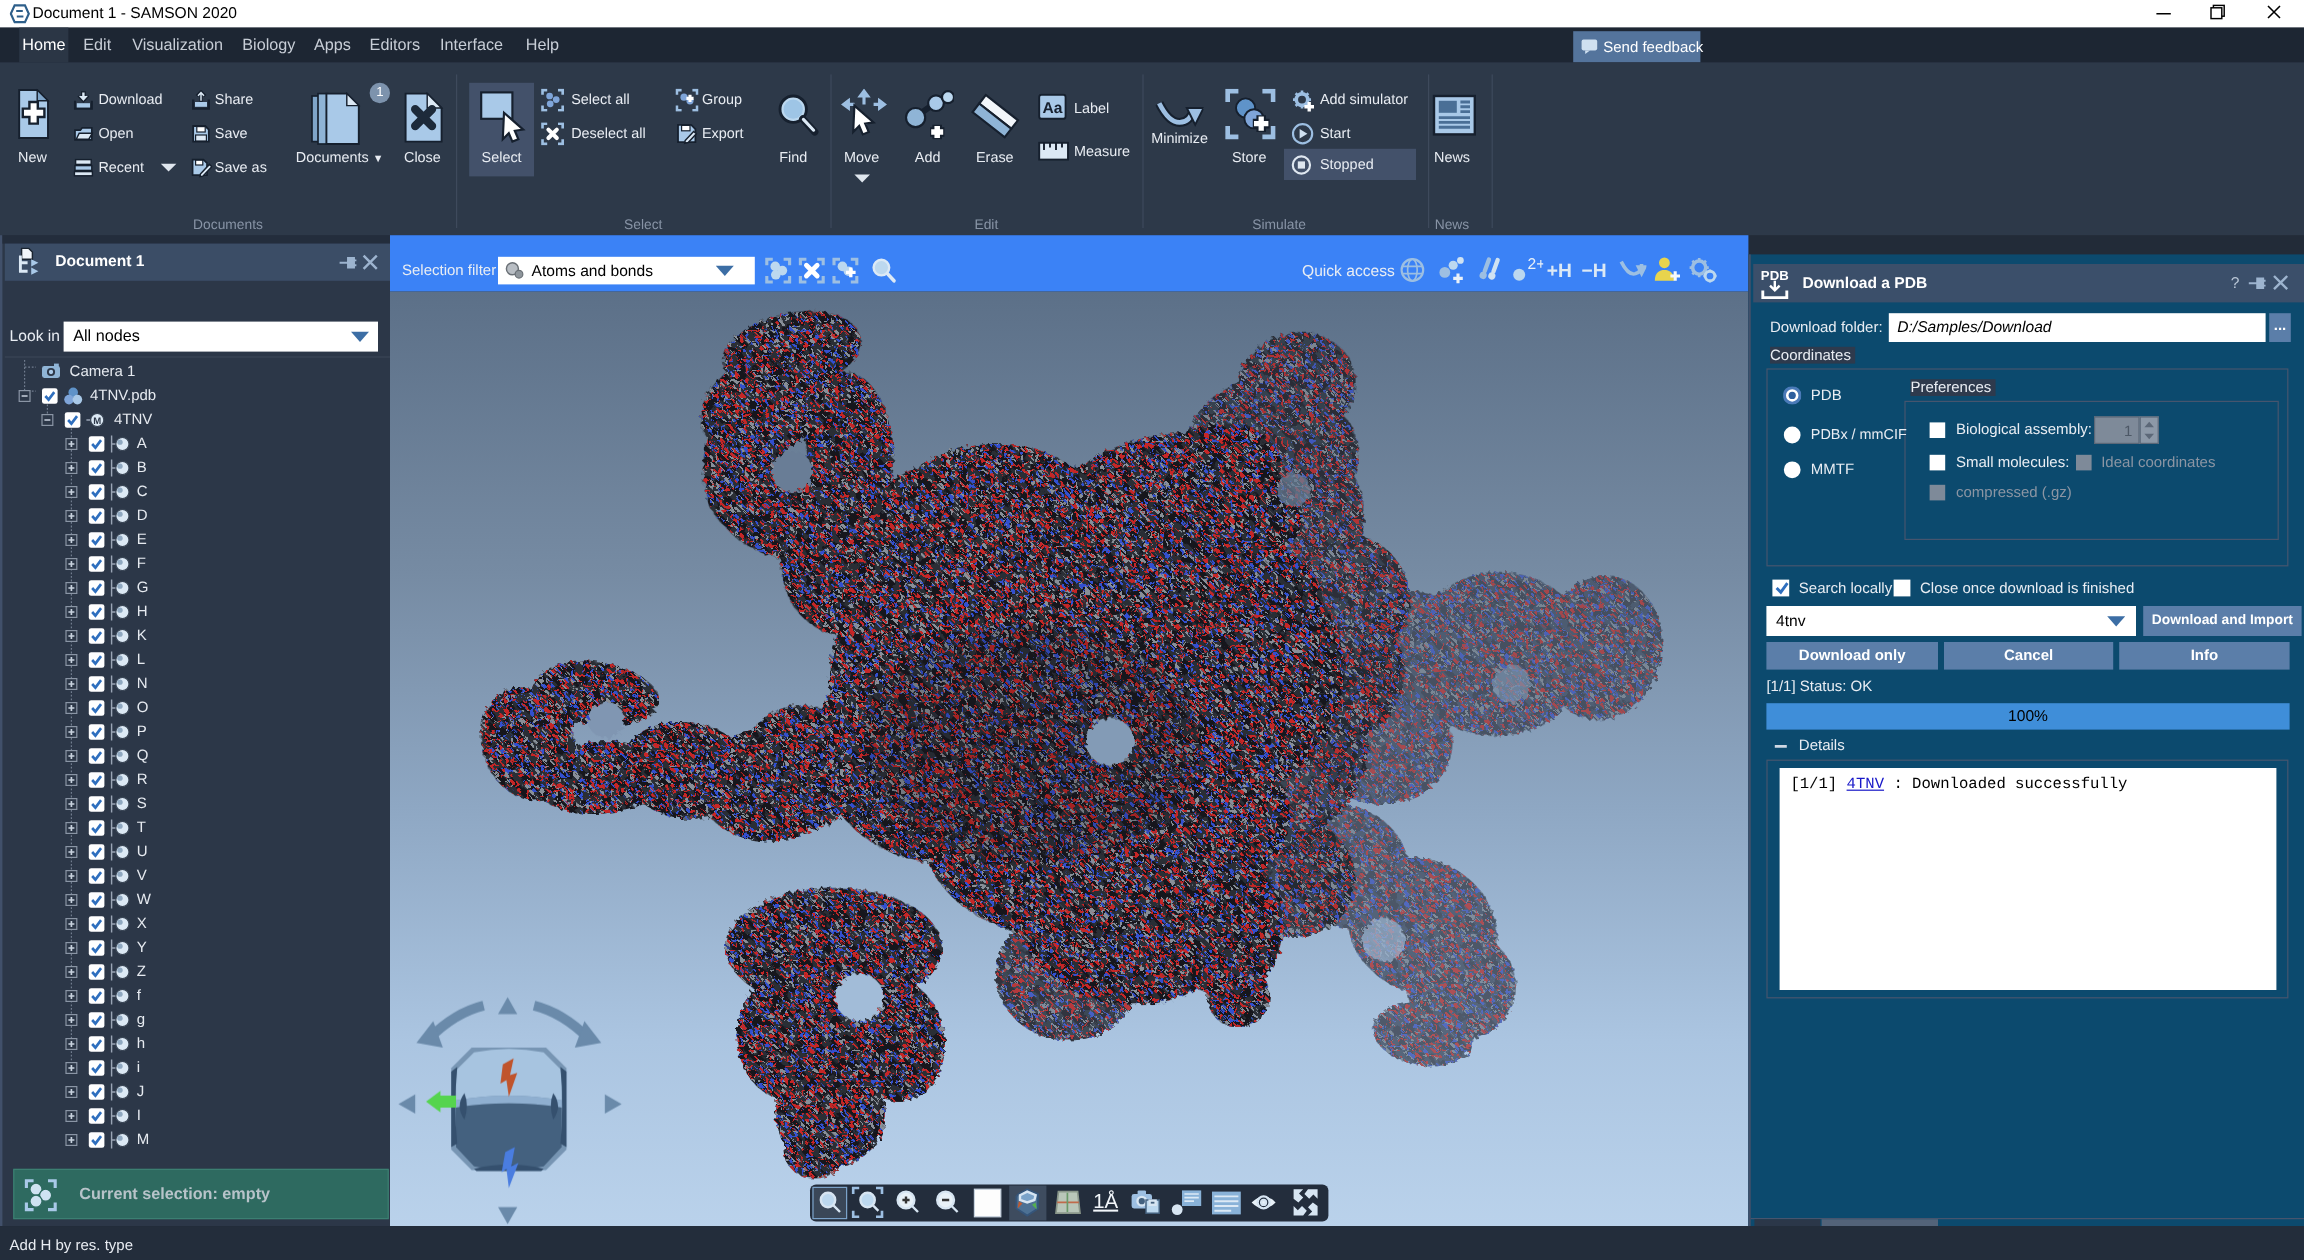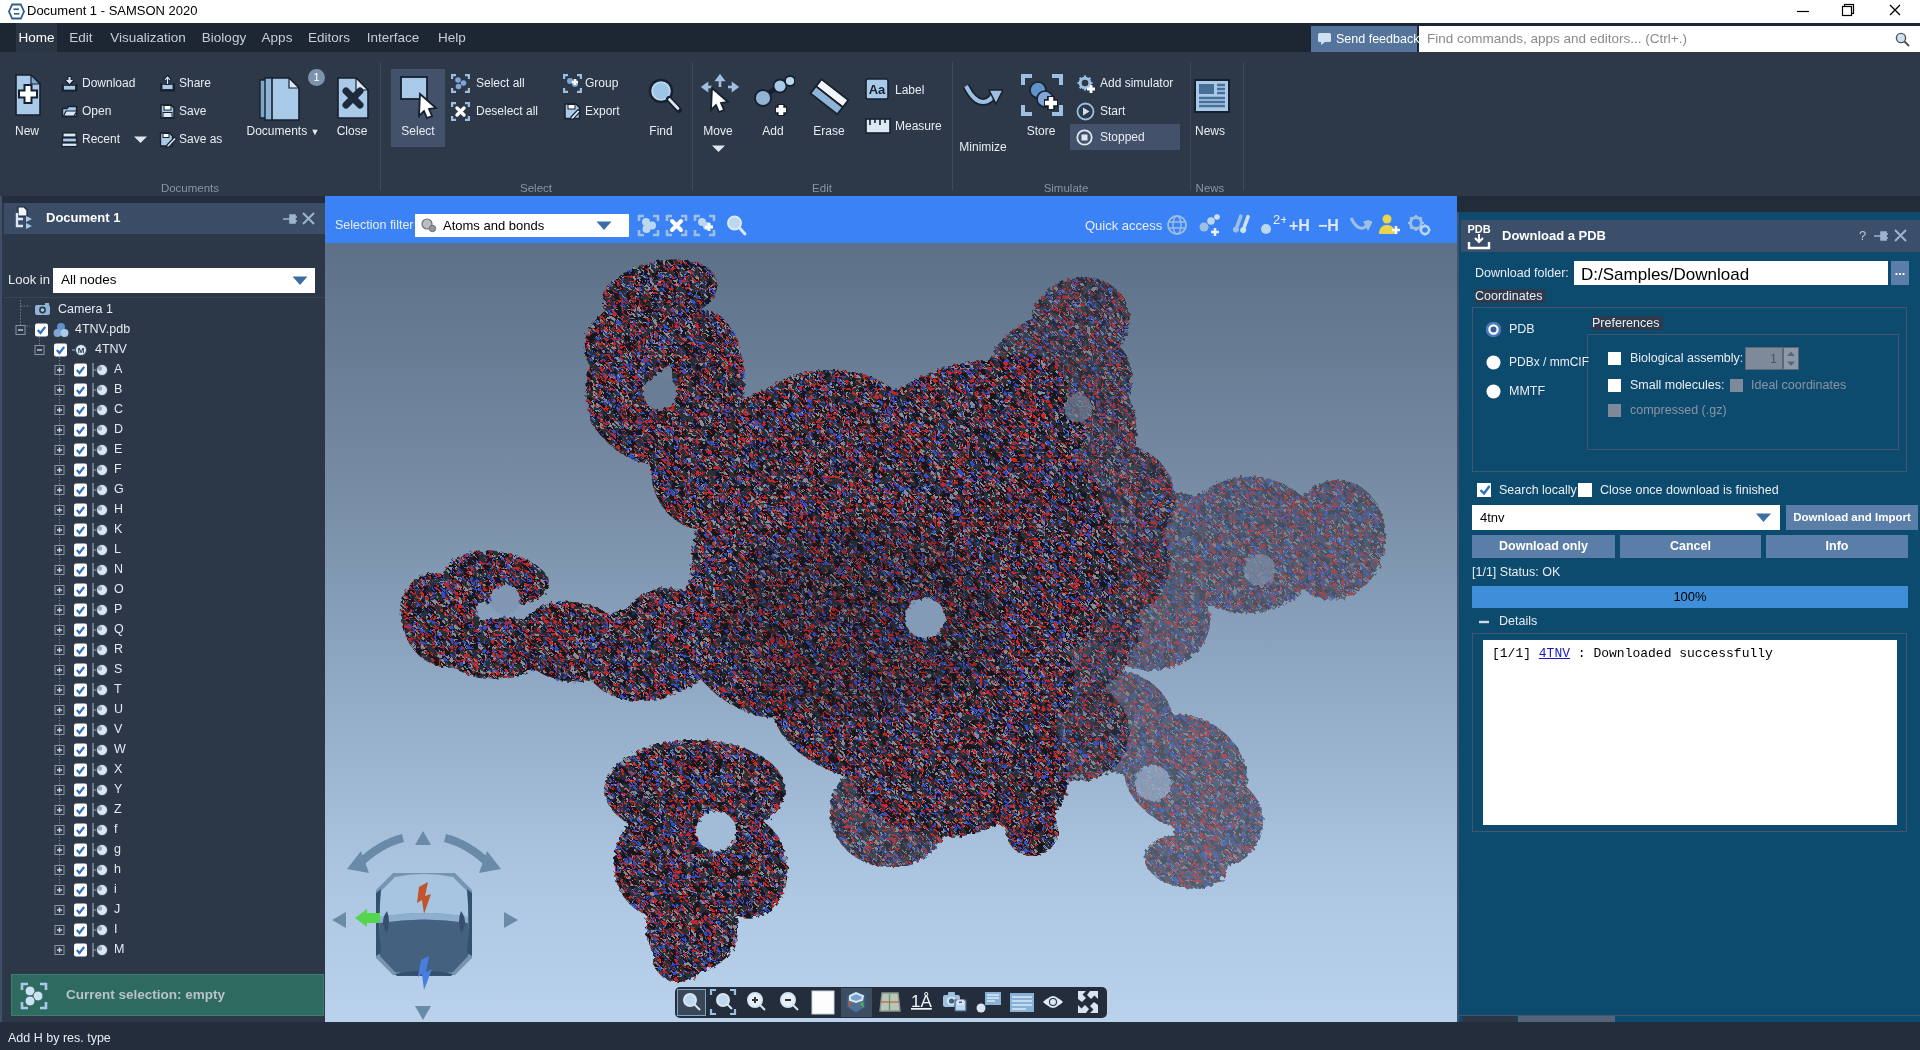--- a/index.html
+++ b/index.html
@@ -64,27 +64,20 @@
  <div class="mtab" style="left:305px;width:48px;">Editors</div>
  <div class="mtab" style="left:362px;width:62px;">Interface</div>
  <div class="mtab" style="left:434px;width:36px;">Help</div>
  <div style="position:absolute;left:1311px;top:3px;width:106px;height:26px;background:#54749c;color:#fff;font-size:12.5px;line-height:26px;">
    <svg class="abs" style="left:6px;top:6px" width="16" height="14">
         <rect x="1" y="1" width="13" height="9" rx="1.5" fill="#cfe0f0"></rect>
         <path d="M4 10 L4 13 L8 10 Z" fill="#cfe0f0"></path>
       </svg>
    <span style="position:absolute;left:25px;top:0;white-space:nowrap;">Send feedback</span>
  </div>
- <div style="position:absolute;left:1419px;top:3px;width:501px;height:26px;background:#fff;color:#8a8a8a;font-size:13.5px;line-height:26px;">
-   <span style="margin-left:8px;">Find commands, apps and editors... (Ctrl+.)</span>
-   <svg class="abs" style="left:475px;top:5px" width="17" height="17" viewBox="0 0 17 17">
-        <circle cx="7" cy="7" r="4.6" fill="#cfe2f2" stroke="#555" stroke-width="1.4"></circle>
-        <path d="M10.5 10.5 L15 15" stroke="#555" stroke-width="2"></path>
-      </svg>
- </div>
 </div>
 
 <div id="ribbon">
  <svg class="abs" style="left:13px;top:22px" width="30" height="42" viewBox="0 0 30 42">
  <path d="M3 1 L18 1 L27 10 L27 41 L3 41 Z" fill="#a9c9e8" stroke="#16202e" stroke-width="1.6"></path>
  <path d="M18 1 L18 10 L27 10 Z" fill="#7fa5c9" stroke="#16202e" stroke-width="1.2"></path>
  <path d="M15 10 L15 30 M5 20 L25 20" stroke="#16202e" stroke-width="9"></path>
  <path d="M15 12 L15 28 M7 20 L23 20" stroke="#fff" stroke-width="5"></path>
 </svg>
 <div class="rbig" style="left:7px;top:72px;width:40px;">New</div>
@@ -241,21 +234,21 @@
     </svg>
 <div class="rsmall" style="left:895px;top:66px;">Measure</div>
 
 <div class="rsep" style="left:952px;"></div>
 
 <svg class="abs" style="left:963px;top:28px" width="40" height="36" viewBox="0 0 40 36">
  <path d="M3 6 C10 20 16 22 20 22 C26 22 30 18 32 10" fill="none" stroke="#16202e" stroke-width="7.5"></path>
  <path d="M3 6 C10 20 16 22 20 22 C26 22 30 18 32 10" fill="none" stroke="#9dbfe2" stroke-width="4"></path>
  <path d="M26 10 L33 24 L40 10 Z" fill="#9dbfe2" stroke="#16202e" stroke-width="1.6"></path>
 </svg>
-<div class="rbig" style="left:953px;top:88px;width:60px;">Minimize</div>
+<div class="rbig" style="left:953px;top:56px;width:60px;">Minimize</div>
 
 <svg class="abs" style="left:1021px;top:22px" width="42" height="44" viewBox="0 0 42 44">
  <path d="M2 11 V2 H11 M31 2 H40 V11 M40 31 V40 H31 M11 40 H2 V31" fill="none" stroke="#9dbfe2" stroke-width="4"></path>
  <circle cx="17" cy="16" r="8" fill="#5f93c9" stroke="#16202e" stroke-width="1.6"></circle>
  <circle cx="24" cy="25" r="8" fill="#7fa5d9" stroke="#16202e" stroke-width="1.6"></circle>
  <path d="M30 22 V36 M23 29 H37" stroke="#16202e" stroke-width="8"></path>
  <path d="M30 23 V35 M24 29 H36" stroke="#fff" stroke-width="4.4"></path>
 </svg>
 <div class="rbig" style="left:1011px;top:72px;width:60px;text-align:center;">Store</div>
 
@@ -1143,21 +1136,21 @@
  <div style="position:absolute;left:398px;top:8px;font-size:13px;color:#b9c6d6;">?</div>
  <svg class="abs" style="left:412px;top:9px" width="16" height="14" viewBox="0 0 16 14">
         <path d="M1 7 H8 M8 3 L13 3 L13 11 L8 11 Z M13 5 L15 5 M13 9 L15 9" stroke="#9db4cf" stroke-width="1.6" fill="#9db4cf"></path>
       </svg>
  <svg class="abs" style="left:432px;top:8px" width="15" height="15">
         <path d="M2 2 L13 13 M13 2 L2 13" stroke="#9db4cf" stroke-width="2"></path>
       </svg>
 </div>
 <div class="wlabel" style="left:16px;top:54px;">Download folder:</div>
 <div class="whitebox" style="left:115px;top:49px;width:314px;height:24px;">
-      <span style="position:absolute;left:7px;top:4px;font-size:17px;color:#000;">D:/Samples/Download</span>
+      <span style="position:absolute;left:7px;top:4px;font-size:13px;color:#000;font-style:italic;">D:/Samples/Download</span>
     </div>
 <div class="bluebtn" style="left:432px;top:49px;width:18px;height:24px;line-height:20px;font-weight:bold;">...</div>
 
 <div class="gbox" style="left:13px;top:95px;width:435px;height:165px;"></div>
 <div class="wlabel" style="left:16px;top:77px;background:#2e3a4d;padding:0 4px 0 0;">Coordinates</div>
 
 <svg class="abs" style="left:27px;top:110px" width="15" height="15">
       <circle cx="7.5" cy="7.5" r="6.5" fill="#fff"></circle>
       <circle cx="7.5" cy="7.5" r="6.5" fill="none" stroke="#4a7ab8" stroke-width="2.6"></circle>
       <circle cx="7.5" cy="7.5" r="3" fill="#2e5f9e"></circle>

